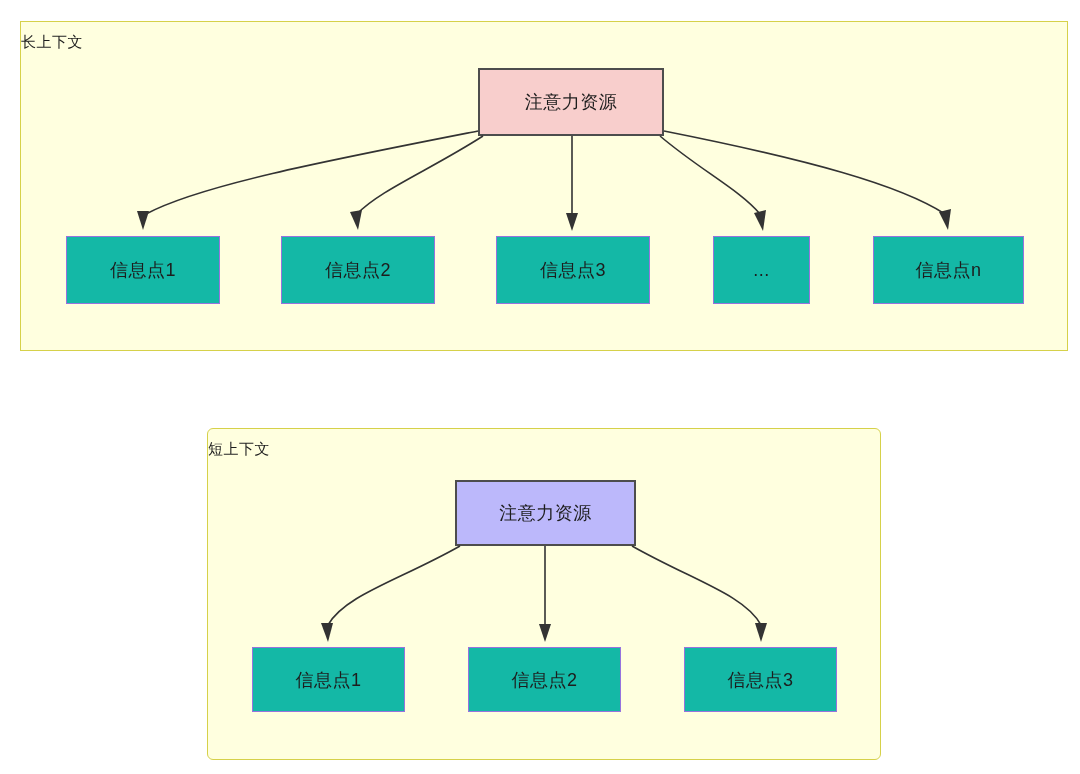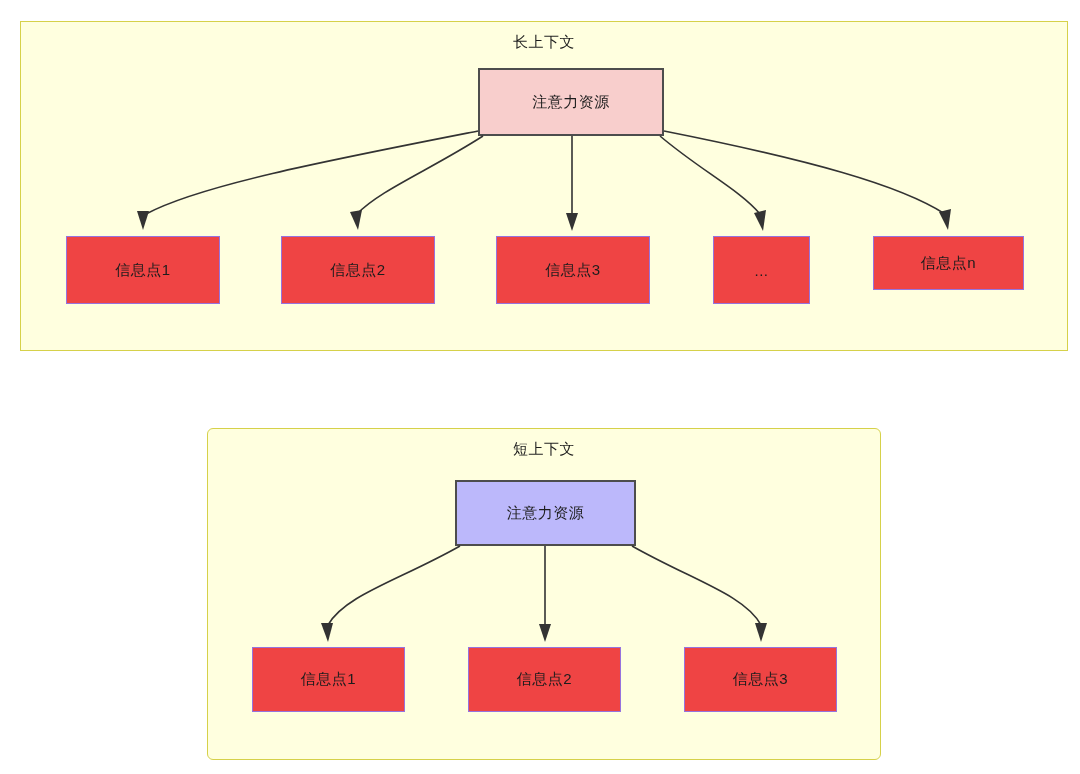--- a/index.html
+++ b/index.html
@@ -23,62 +23,61 @@
     border: 1.5px solid #d6d14a;
     box-sizing: border-box;
   }
   #panel-long  { left: 20px;  top: 21px;  width: 1048px; height: 330px; }
   #panel-short { left: 207px; top: 428px; width: 674px;  height: 332px; border-radius: 6px; }
 
   .panel-title {
     position: absolute;
     left: 0;
     right: 0;
-    text-align: center;
     font-size: 15px;
     color: #1d1d1d;
     letter-spacing: 0.5px;
     white-space: nowrap;
   }
   #panel-long .panel-title  { top: 11px; }
   #panel-short .panel-title { top: 11px; }
 
   
   .node {
     position: absolute;
     box-sizing: border-box;
     display: flex;
     align-items: center;
     justify-content: center;
-    font-size: 15px;
+    font-size: 18px;
     color: #1d1d1d;
     letter-spacing: 0.5px;
     white-space: nowrap;
   }
   .node.root-pink {
     background: #f8cecc;
     border: 2.2px solid #4d4d4d;
   }
   .node.root-blue {
     background: #bcb8fb;
     border: 2.2px solid #4d4d4d;
   }
   .node.leaf {
-    background: #ef4444;
+    background: #14b8a6;
     border: 1.6px solid #9673de;
     text-align: right;
   }
 
   
   #lc-root   { left: 478px; top: 68px;  width: 186px; height: 68px; }
   #lc-leaf-1 { left: 66px;  top: 236px; width: 154px; height: 68px; }
   #lc-leaf-2 { left: 281px; top: 236px; width: 154px; height: 68px; }
   #lc-leaf-3 { left: 496px; top: 236px; width: 154px; height: 68px; }
   #lc-leaf-4 { left: 713px; top: 236px; width: 97px;  height: 68px; }
-  #lc-leaf-5 { left: 873px; top: 236px; width: 151px; height: 54px; }
+  #lc-leaf-5 { left: 873px; top: 236px; width: 151px; height: 68px; }
 
   
   #sc-root   { left: 455px; top: 480px; width: 181px; height: 66px; }
   #sc-leaf-1 { left: 252px; top: 647px; width: 153px; height: 65px; }
   #sc-leaf-2 { left: 468px; top: 647px; width: 153px; height: 65px; }
   #sc-leaf-3 { left: 684px; top: 647px; width: 153px; height: 65px; }
 
   
   #edges {
     position: absolute;

